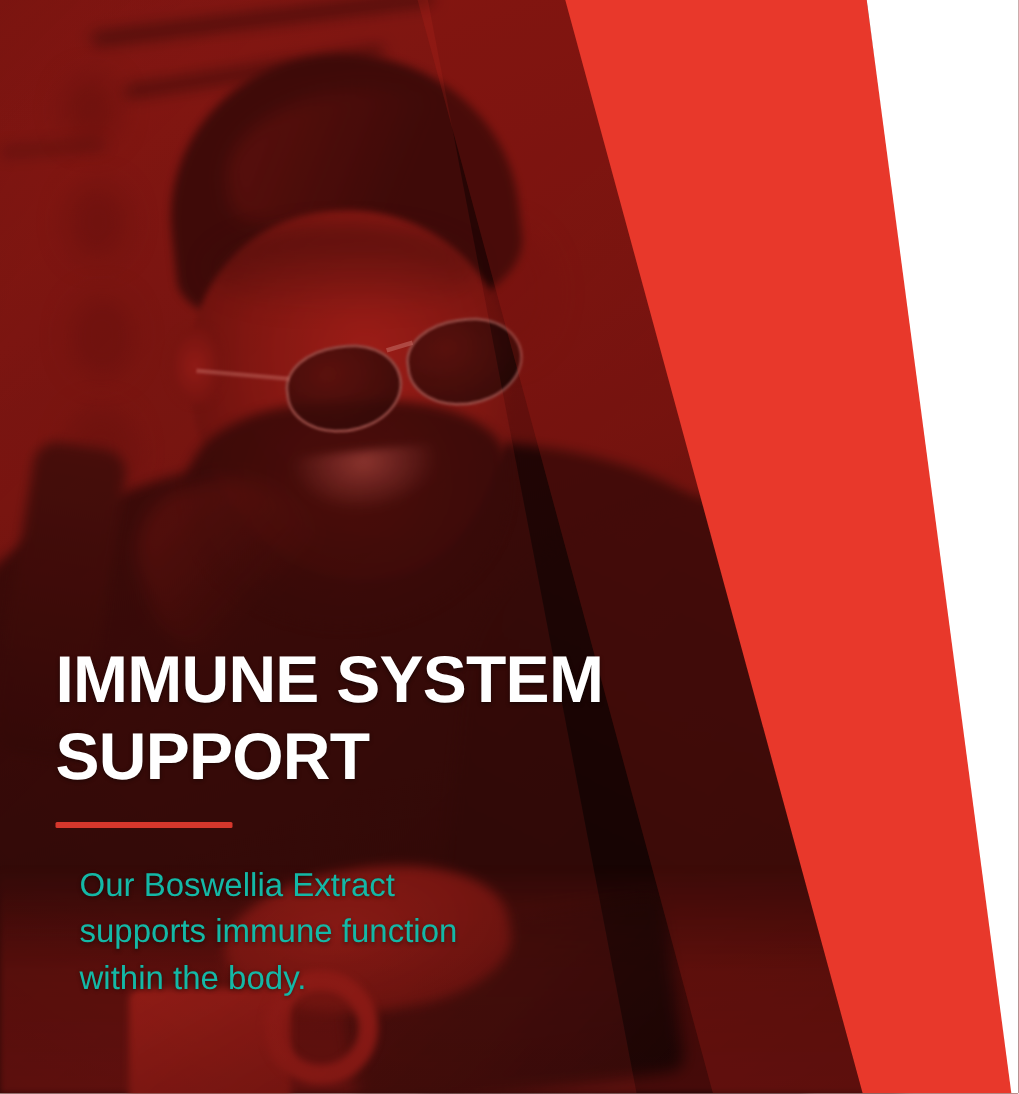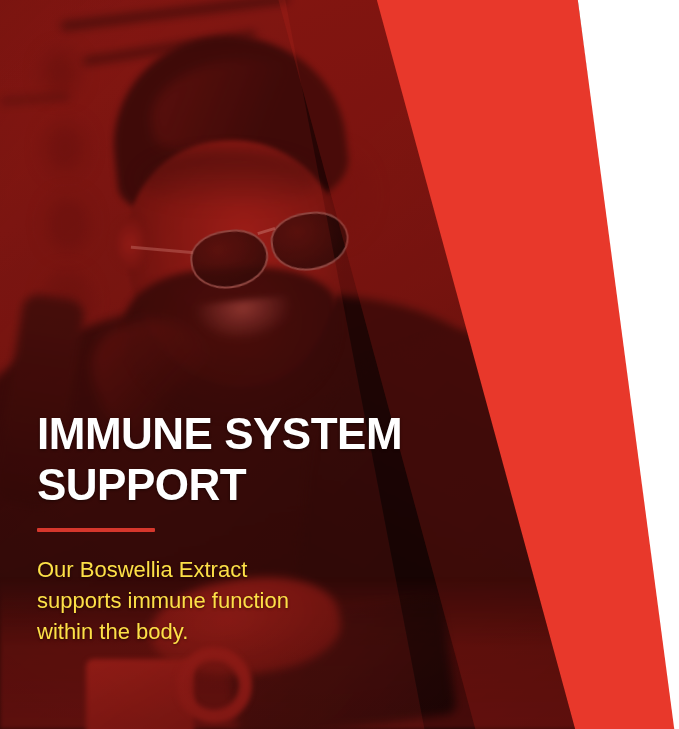--- a/index.html
+++ b/index.html
@@ -247,21 +247,21 @@
   .white-wedge {
     position: absolute; inset: 0;
     background: #ffffff;
     clip-path: polygon(85.1% 0, 100% 0, 100% 100%, 99.3% 100%);
   }
 
   
   .content {
     position: absolute;
     left: 37px;
-    top: 408px;
+    top: 428px;
     width: 420px;
   }
   .headline {
     margin: 0;
     color: #ffffff;
     font-family: "Liberation Sans Narrow", "Liberation Sans", sans-serif;
     font-size: 44px;
     line-height: 51px;
     font-weight: bold;
     letter-spacing: -0.5px;
@@ -270,22 +270,22 @@
     text-shadow: 0 1px 3px rgba(0,0,0,.45);
   }
   .rule {
     margin-top: 18px;
     width: 118px;
     height: 4px;
     background: #d6372c;
     border-radius: 1px;
   }
   .body-copy {
-    margin: 22px 0 0 0;
-    color: #fde047;
+    margin: 22px 0 0 16px;
+    color: #14b8a6;
     font-size: 22px;
     line-height: 31px;
     font-weight: normal;
     white-space: pre-line;
     text-shadow: 0 1px 3px rgba(0,0,0,.45);
   }
 </style>
 </head>
 <body>
 

